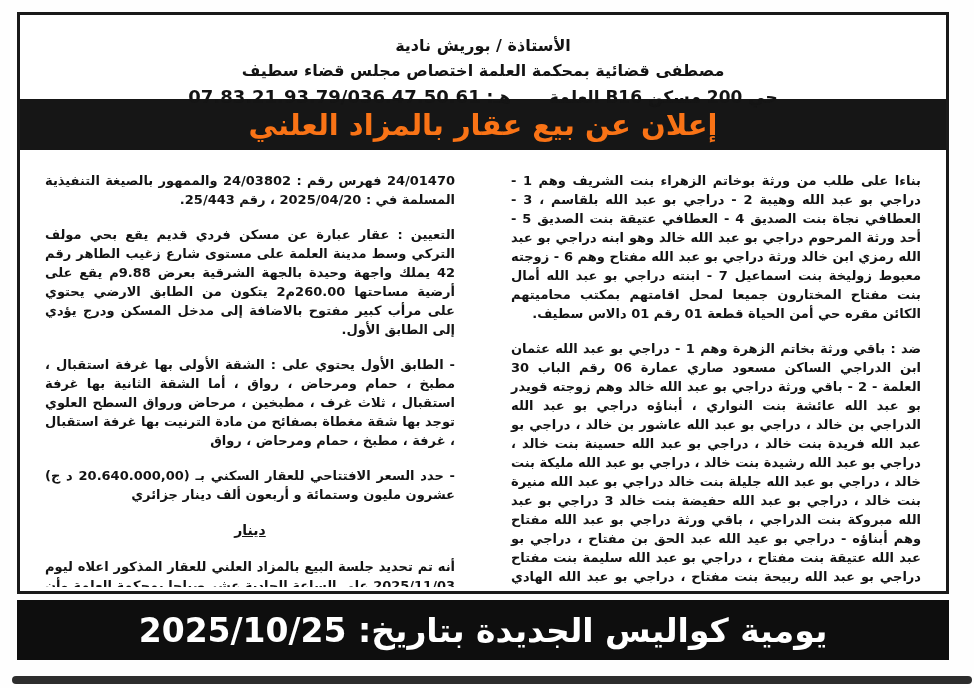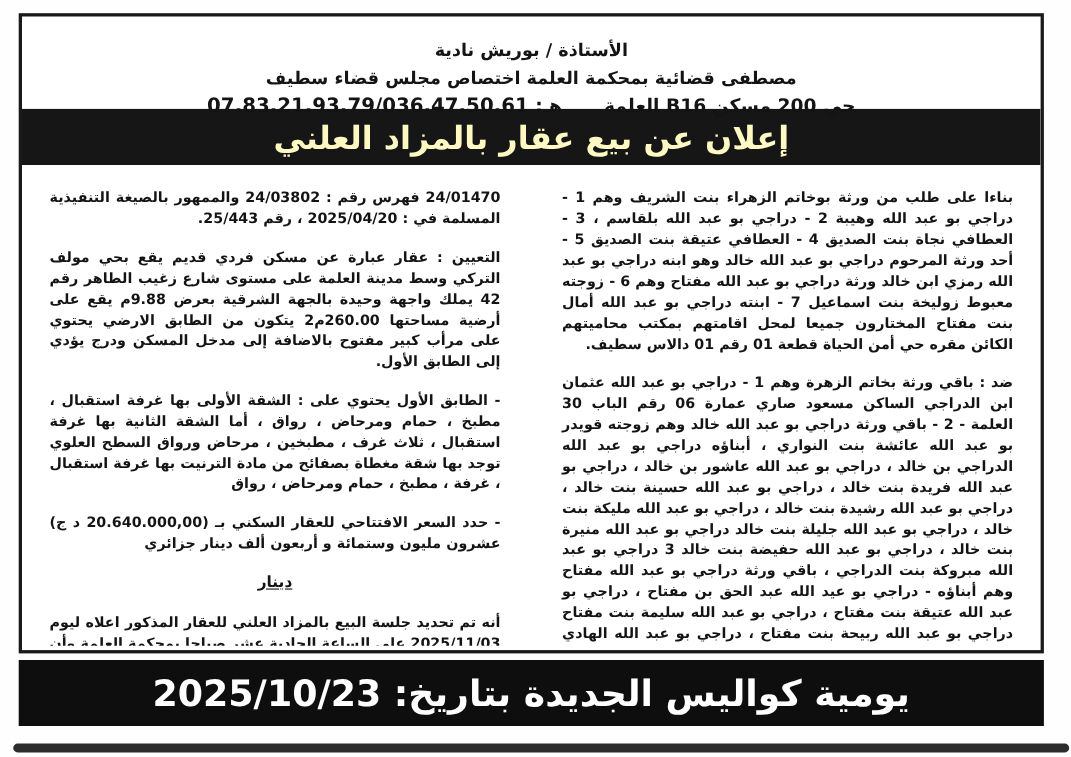--- a/index.html
+++ b/index.html
@@ -36,21 +36,21 @@
     font-size: 17px; line-height: 28px;
     display: flex; justify-content: center; align-items: baseline;
     gap: 38px; direction: rtl;
   }
   .h-line3 .num { direction: ltr; unicode-bidi: embed; font-size: 18px; letter-spacing: 0.5px; }
 
   
   .title-banner {
     height: 51px;
     background: #161616;
-    color: #fef9c3;
+    color: #f97316;
     display: flex; align-items: center; justify-content: center;
     font-size: 29px; font-weight: bold;
   }
 
   
   .columns {
     display: flex;
     direction: rtl;
     gap: 24px;
     padding: 5px 9px 4px 9px;
@@ -135,18 +135,18 @@
         <div>
             <p class="para">أنه تم تحديد جلسة البيع بالمزاد العلني للعقار المذكور اعلاه ليوم 2025/11/03 على الساعة الحادية عشر صباحا بمحكمة العلمة وأن السعر الإفتتاحي للعقار السكني بـ 20.640.000,00 د ج (عشرون مليون وستمائة وأربعون ألف دينار جزائري) إضافة إلى الشروط المذكورة في دفتر الشروط فإن الراسي عليه المزاد يلزم فور رسو المزاد بدفع (5/1) من ثمن البي القضائي والدولة ، ويدفع المبلغ المتبقي في أجل اقصاه (08) بأمانة ضبط المحكمة لمن يهمه الامر الاتصال بمكتب المحضرة القضائية أو أمانة ضبط المحكمة للإطلاع على تفاصيل قائمة ش قائمة شروط البيع.</p>
           </div>
 
       </div>
     </div>
 
   </div>
 
   <div class="footer-banner">
-    <span>يومية كواليس الجديدة بتاريخ: 2025/10/23</span>
+    <span>يومية كواليس الجديدة بتاريخ: 2025/10/25</span>
   </div>
 
   <div class="bottom-bar"></div>
 
 </div>
 
 </body></html>

